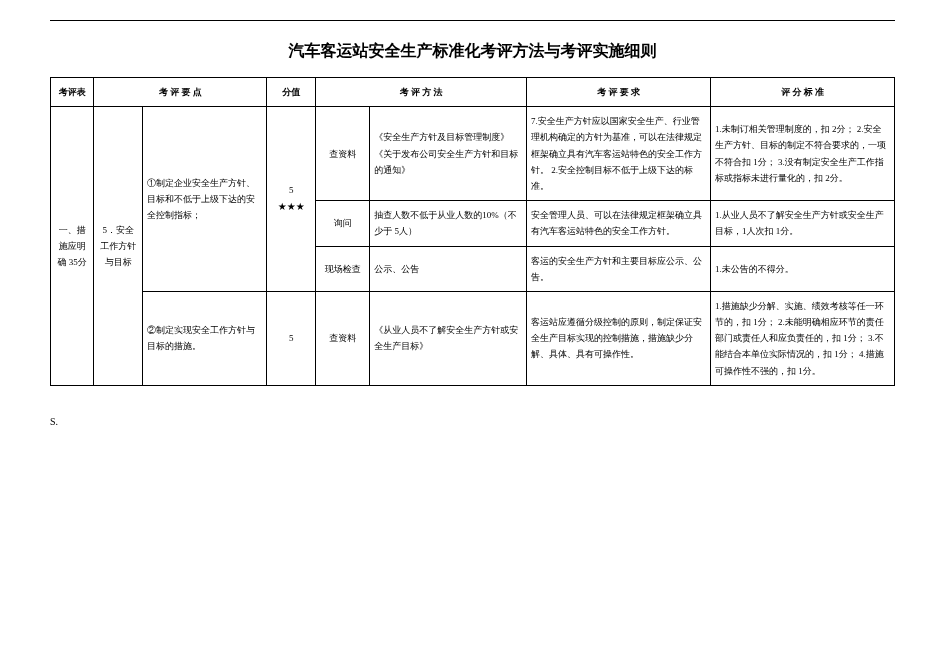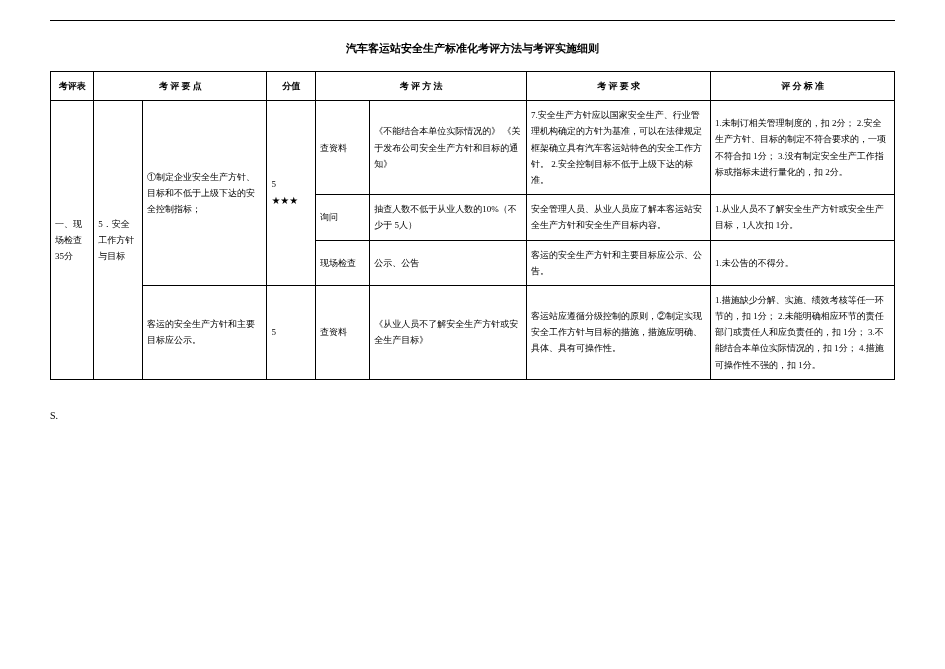--- a/index.html
+++ b/index.html
@@ -12,41 +12,42 @@
     width: 945px;
     box-sizing: border-box;
   }
   .top-line {
     border-top: 1px solid #000;
     margin-bottom: 20px;
   }
   .title {
     text-align: center;
     font-weight: bold;
-    font-size: 11px;
+    font-size: 16px;
     margin: 10px 0 15px 0;
   }
   table {
     border-collapse: collapse;
     width: 100%;
     table-layout: fixed;
     margin-top: 9px;
   }
   th, td {
     border: 1px solid #000;
     padding: 6px 4px;
     vertical-align: middle;
     line-height: 1.8;
     font-size: 9px;
   }
   th {
     text-align: center;
     font-weight: bold;
   }
   .center {
+    text-align: center;
   }
   .stars {
     font-size: 10px;
   }
   .footer {
     margin-top: 30px;
     font-size: 10px;
   }
   .col-ksb { width: 40px; }
   .col-sub { width: 45px; }
@@ -80,54 +81,54 @@
       <th>考评表</th>
       <th colspan="2">考 评 要 点</th>
       <th>分值</th>
       <th colspan="2">考 评 方 法</th>
       <th>考 评 要 求</th>
       <th>评 分 标 准</th>
     </tr>
   </thead>
   <tbody>
     <tr>
-      <td rowspan="4" class="center">一、现场检查 35分</td>
+      <td rowspan="4" class="center">一、措施应明确 35分</td>
       <td rowspan="4" class="center">5．安全工作方针与目标</td>
       <td rowspan="3">①制定企业安全生产方针、目标和不低于上级下达的安全控制指标；</td>
       <td rowspan="3" class="center">
         <div>5</div>
         <div class="stars">★★★</div>
       </td>
       <td class="center">查资料</td>
-      <td>《不能结合本单位实际情况的》
+      <td>《安全生产方针及目标管理制度》
 《关于发布公司安全生产方针和目标的通知》</td>
       <td>7.安全生产方针应以国家安全生产、行业管理机构确定的方针为基准，可以在法律规定框架确立具有汽车客运站特色的安全工作方针。
 2.安全控制目标不低于上级下达的标准。</td>
       <td>1.未制订相关管理制度的，扣 2分；
 2.安全生产方针、目标的制定不符合要求的，一项不符合扣 1分；
 3.没有制定安全生产工作指标或指标未进行量化的，扣 2分。</td>
     </tr>
     <tr>
       <td class="center">询问</td>
       <td>抽查人数不低于从业人数的10%（不少于 5人）</td>
-      <td>安全管理人员、从业人员应了解本客运站安全生产方针和安全生产目标内容。</td>
+      <td>安全管理人员、可以在法律规定框架确立具有汽车客运站特色的安全工作方针。</td>
       <td>1.从业人员不了解安全生产方针或安全生产目标，1人次扣 1分。</td>
     </tr>
     <tr>
       <td class="center">现场检查</td>
       <td>公示、公告</td>
       <td>客运的安全生产方针和主要目标应公示、公告。</td>
       <td>1.未公告的不得分。</td>
     </tr>
     <tr>
-      <td>客运的安全生产方针和主要目标应公示。</td>
+      <td>②制定实现安全工作方针与目标的措施。</td>
       <td class="center">5</td>
       <td class="center">查资料</td>
       <td>《从业人员不了解安全生产方针或安全生产目标》</td>
-      <td>客运站应遵循分级控制的原则，②制定实现安全工作方针与目标的措施，措施应明确、具体、具有可操作性。</td>
+      <td>客运站应遵循分级控制的原则，制定保证安全生产目标实现的控制措施，措施缺少分解、具体、具有可操作性。</td>
       <td>1.措施缺少分解、实施、绩效考核等任一环节的，扣 1分；
 2.未能明确相应环节的责任部门或责任人和应负责任的，扣 1分；
 3.不能结合本单位实际情况的，扣 1分；
 4.措施可操作性不强的，扣 1分。</td>
     </tr>
   </tbody>
 </table>
 
 <div class="footer">S.</div>
 

